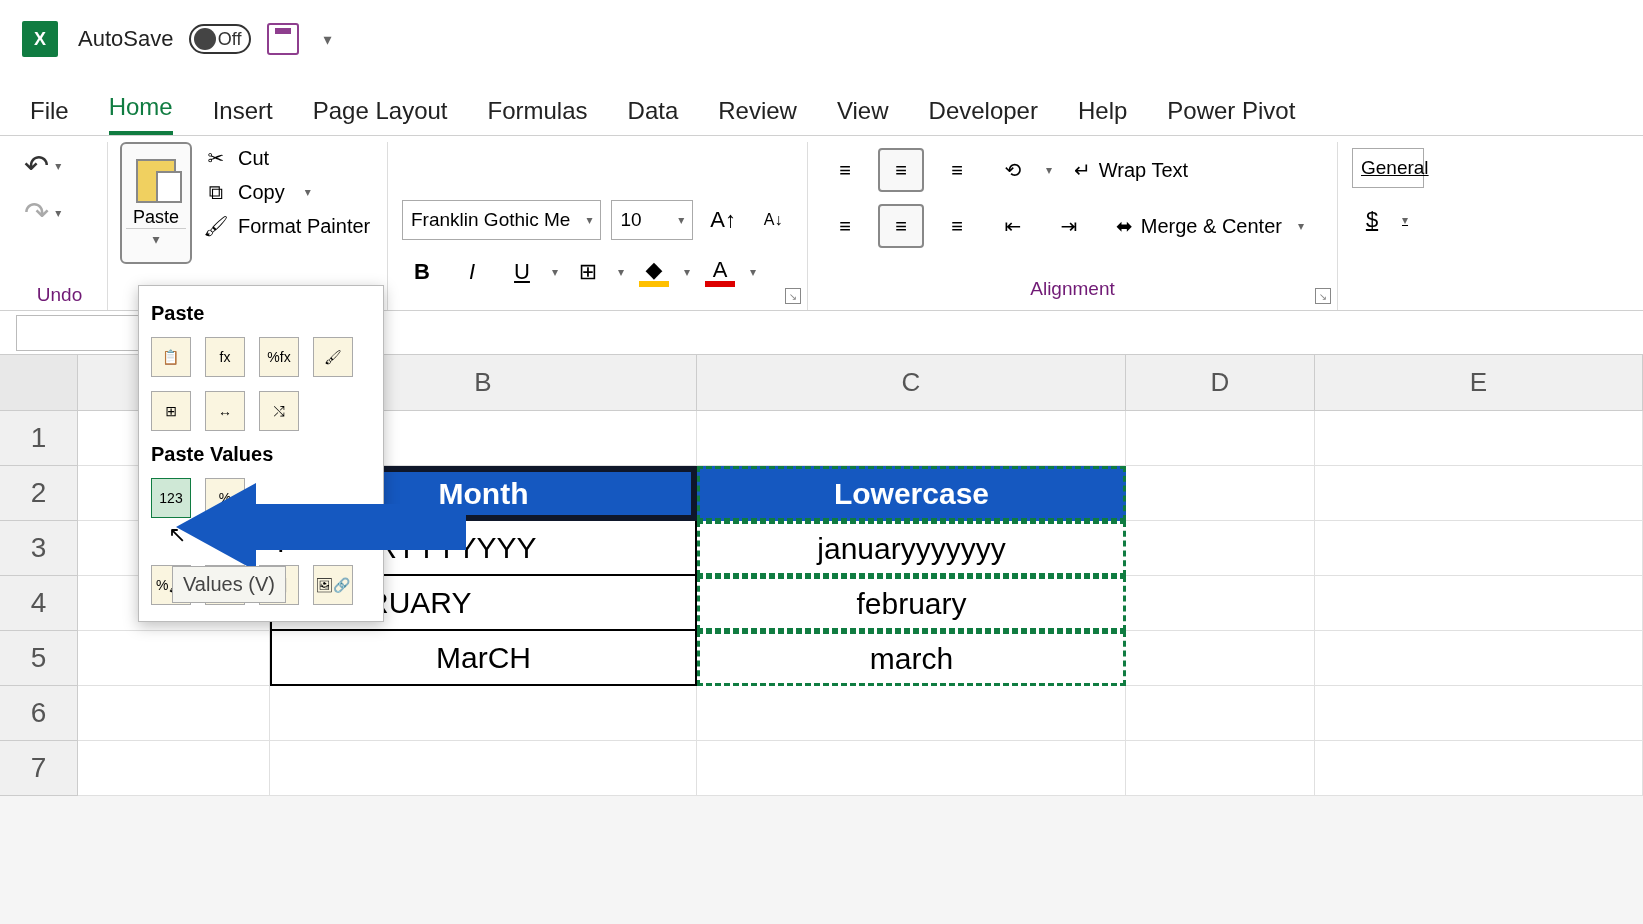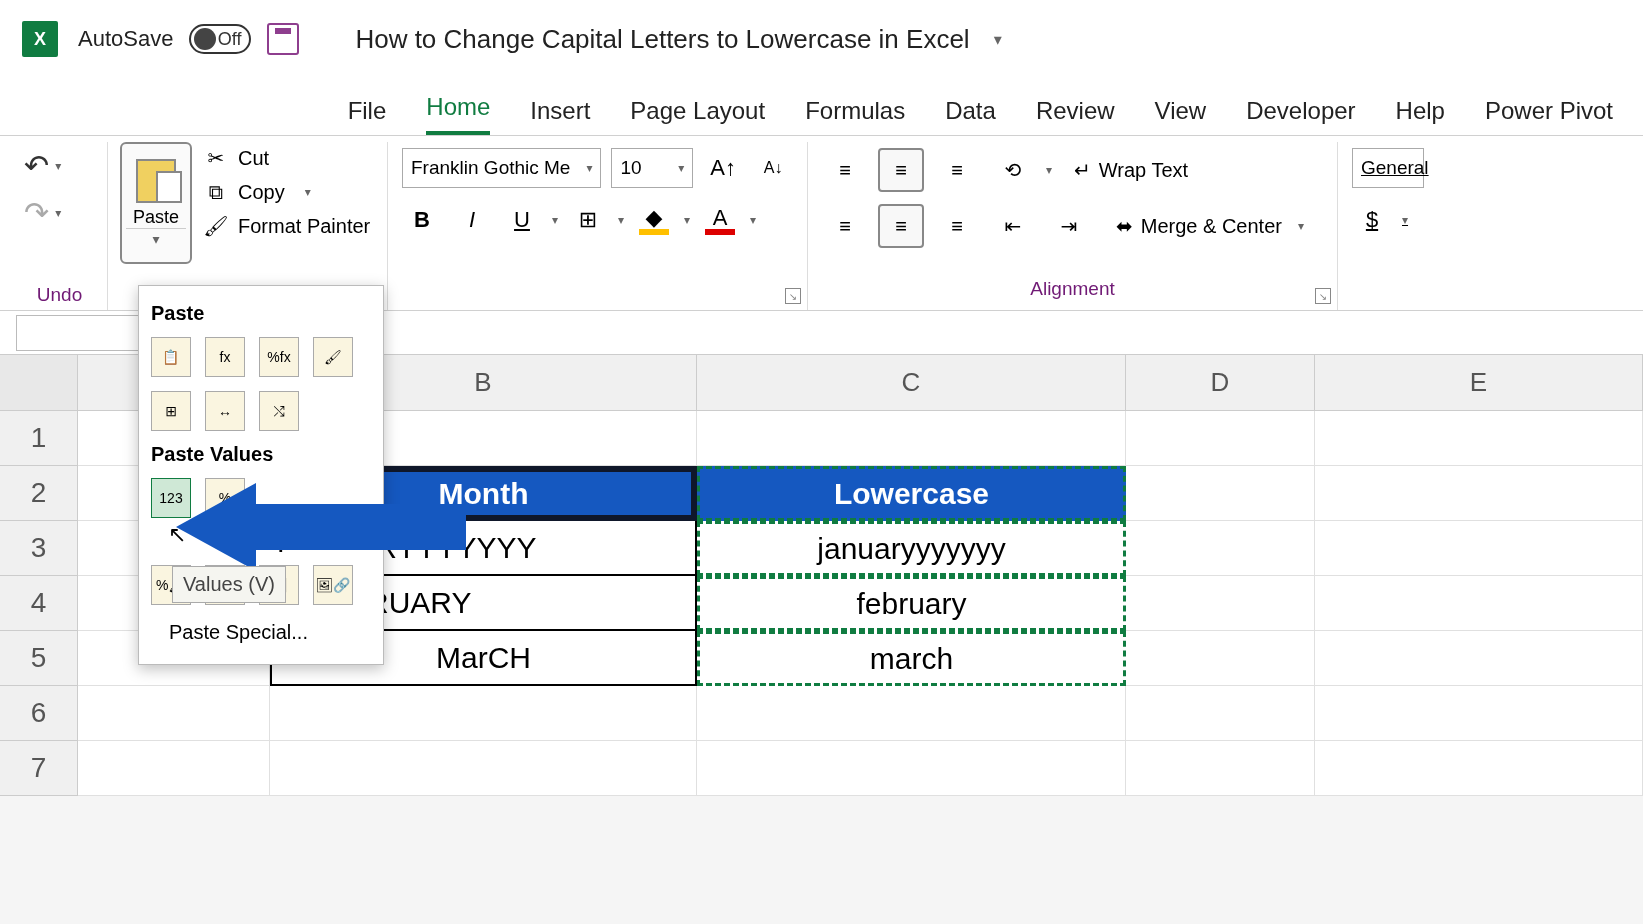--- a/index.html
+++ b/index.html
@@ -11,21 +11,21 @@
 .autosave { font-size: 22px; color: #222; margin-left: 4px; }
 .toggle { width: 62px; height: 30px; border-radius: 15px; border: 2px solid #333; background: #fff; position: relative; display: flex; align-items: center; }
 .toggle-knob { width: 22px; height: 22px; background: #444; border-radius: 50%; margin-left: 3px; }
 .toggle-label { font-size: 18px; color: #333; position: absolute; right: 8px; }
 .save-icon { width: 32px; height: 32px; border: 2px solid #8e3e8e; border-radius: 3px; position: relative; }
 .save-icon::before { content:''; position:absolute; top:3px; left:6px; width:16px; height:6px; background:#8e3e8e; }
 .doc-title { font-size: 26px; color: #222; margin-left: 40px; }
 .doc-title-arrow { font-size: 16px; color: #666; margin-left: 8px; }
 
 
-.ribbon-tabs { height: 58px; background: #fff; display: flex; align-items: flex-end; padding: 0 30px; gap: 40px; border-bottom: 1px solid #d0d0d0; justify-content: flex-end; }
+.ribbon-tabs { height: 58px; background: #fff; display: flex; align-items: flex-end; padding: 0 30px; gap: 40px; border-bottom: 1px solid #d0d0d0; }
 .tab { font-size: 24px; color: #222; padding-bottom: 10px; cursor: pointer; }
 .tab.active { color: #107c41; border-bottom: 4px solid #107c41; font-weight: 500; }
 
 
 .ribbon { height: 175px; background: #fff; display: flex; padding: 6px 12px 0 12px; position: relative; border-bottom: 1px solid #d0d0d0; }
 .group { border-right: 1px solid #ddd; padding: 0 12px; display: flex; flex-direction: column; justify-content: space-between; position: relative; }
 .group-label { text-align: center; font-size: 19px; color: #701a75; padding-bottom: 4px; }
 .group-launcher { position: absolute; bottom: 6px; right: 6px; width: 16px; height: 16px; border: 1px solid #888; font-size: 10px; display: flex; align-items: center; justify-content: center; color: #888; }
 
 .undo-group { width: 96px; }
@@ -34,21 +34,21 @@
 .clipboard-group { width: 280px; display: flex; flex-direction: row; }
 .paste-btn { width: 72px; height: 122px; border: 2px solid #888; border-radius: 6px; background: #fafafa; display: flex; flex-direction: column; align-items: center; justify-content: center; padding: 4px; }
 .paste-icon-lg { width: 40px; height: 44px; background: #f0d060; border: 2px solid #888; position: relative; display: flex; align-items: center; justify-content: center; }
 .paste-icon-lg::after { content:''; position:absolute; bottom:-2px; right:-8px; width:22px; height:28px; background:#fff; border:2px solid #888; }
 .paste-label { font-size: 18px; margin-top: 4px; }
 .paste-chevron { font-size: 14px; color: #666; border-top: 1px solid #ccc; width: 100%; text-align: center; padding-top: 2px; }
 .clip-actions { display: flex; flex-direction: column; gap: 10px; margin-left: 12px; padding-top: 4px; }
 .clip-action { display: flex; align-items: center; gap: 10px; font-size: 20px; }
 .clip-icon { width: 24px; height: 24px; display: inline-flex; align-items: center; justify-content: center; font-size: 20px; }
 
-.font-group { width: 420px; padding: 6px 14px; }
+.font-group { width: 420px; padding: 6px 14px; justify-content: flex-end; }
 .font-row { display: flex; gap: 10px; align-items: center; margin-bottom: 12px; }
 .font-select { height: 40px; border: 1px solid #aaa; background: #fff; display: flex; align-items: center; padding: 0 8px; font-size: 19px; }
 .font-name { width: 200px; justify-content: space-between; }
 .font-size { width: 82px; justify-content: space-between; }
 .font-btn { width: 40px; height: 40px; display: flex; align-items: center; justify-content: center; font-size: 22px; }
 .chev-sm { font-size: 12px; color: #666; }
 .fill-swatch { width: 30px; height: 6px; background: #ffc000; margin-top: -2px; }
 .font-color-swatch { width: 30px; height: 6px; background: #d00; margin-top: -2px; }
 
 .align-group { width: 530px; padding: 6px 14px; }
@@ -100,21 +100,20 @@
 <body>
 
 <div class="title-bar">
   <div class="excel-icon">X</div>
   <span class="autosave">AutoSave</span>
   <div class="toggle">
     <div class="toggle-knob"></div>
     <span class="toggle-label">Off</span>
   </div>
   <div class="save-icon"></div>
-  <span class="doc-title">How to Change Capital Letters to Lowercase in Excel</span>
   <span class="doc-title-arrow">▾</span>
 </div>
 
 <div class="ribbon-tabs">
   <div class="tab">File</div>
   <div class="tab active">Home</div>
   <div class="tab">Insert</div>
   <div class="tab">Page Layout</div>
   <div class="tab">Formulas</div>
   <div class="tab">Data</div>
@@ -325,21 +324,20 @@
     <div class="pm-icon hover">123</div>
     <div class="pm-icon">%</div>
   </div>
   <div class="pm-section" style="padding-left:100px">te Options</div>
   <div class="pm-icons">
     <div class="pm-icon">%🖌</div>
     <div class="pm-icon">🔗</div>
     <div class="pm-icon">🖼</div>
     <div class="pm-icon">🖼🔗</div>
   </div>
-  <div class="pm-special">Paste Special...</div>
 </div>
 
 <div class="pm-tooltip">Values (V)</div>
 
 <div class="arrow">
   <div class="arrow-head"></div>
   <div class="arrow-body"></div>
 </div>
 
 <div class="cursor">↖</div>

